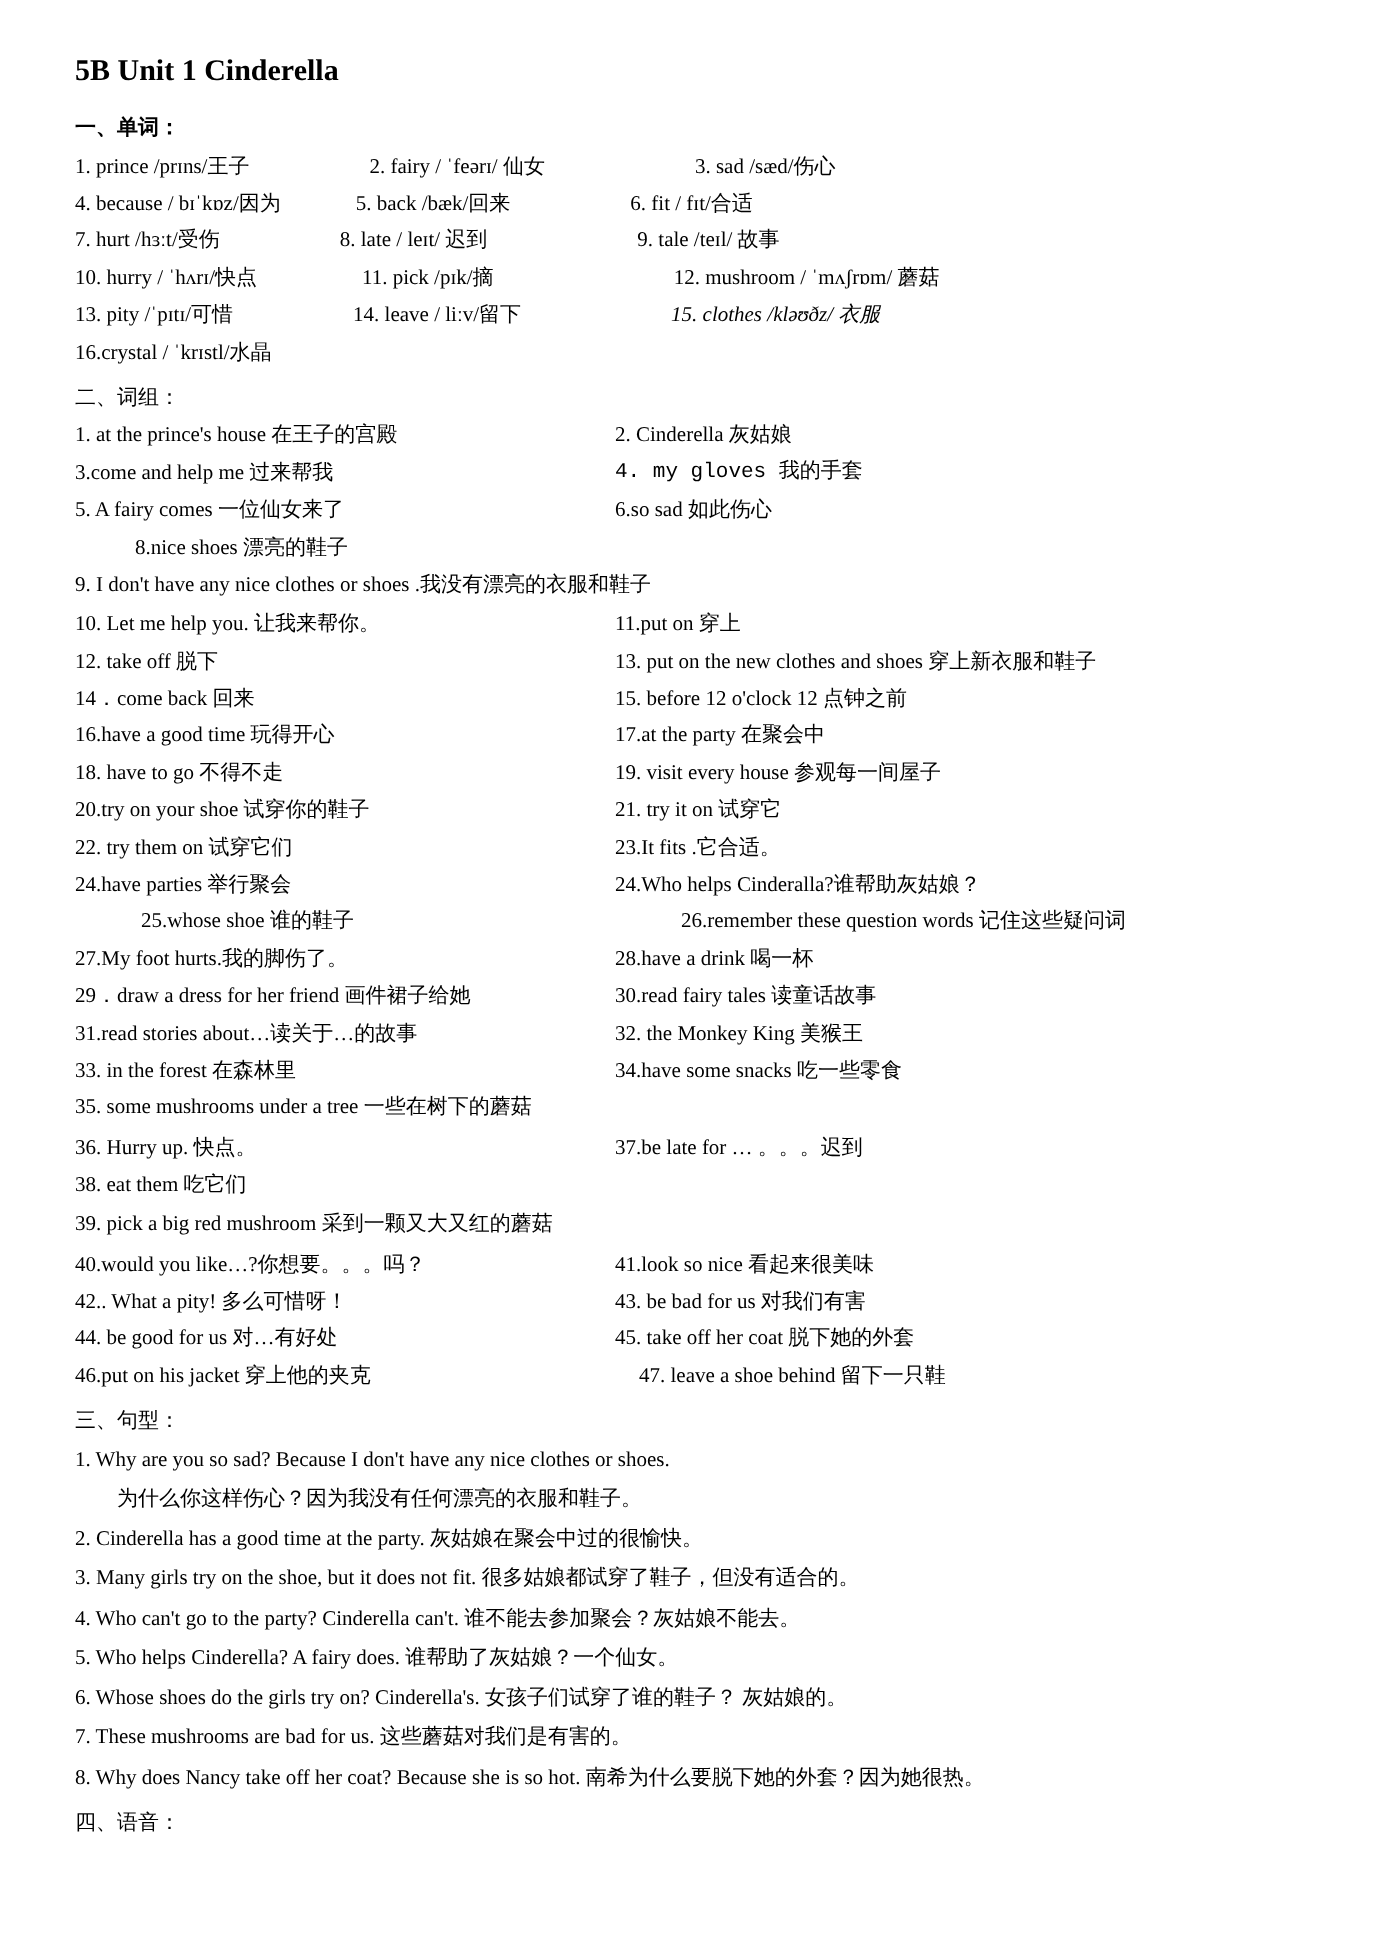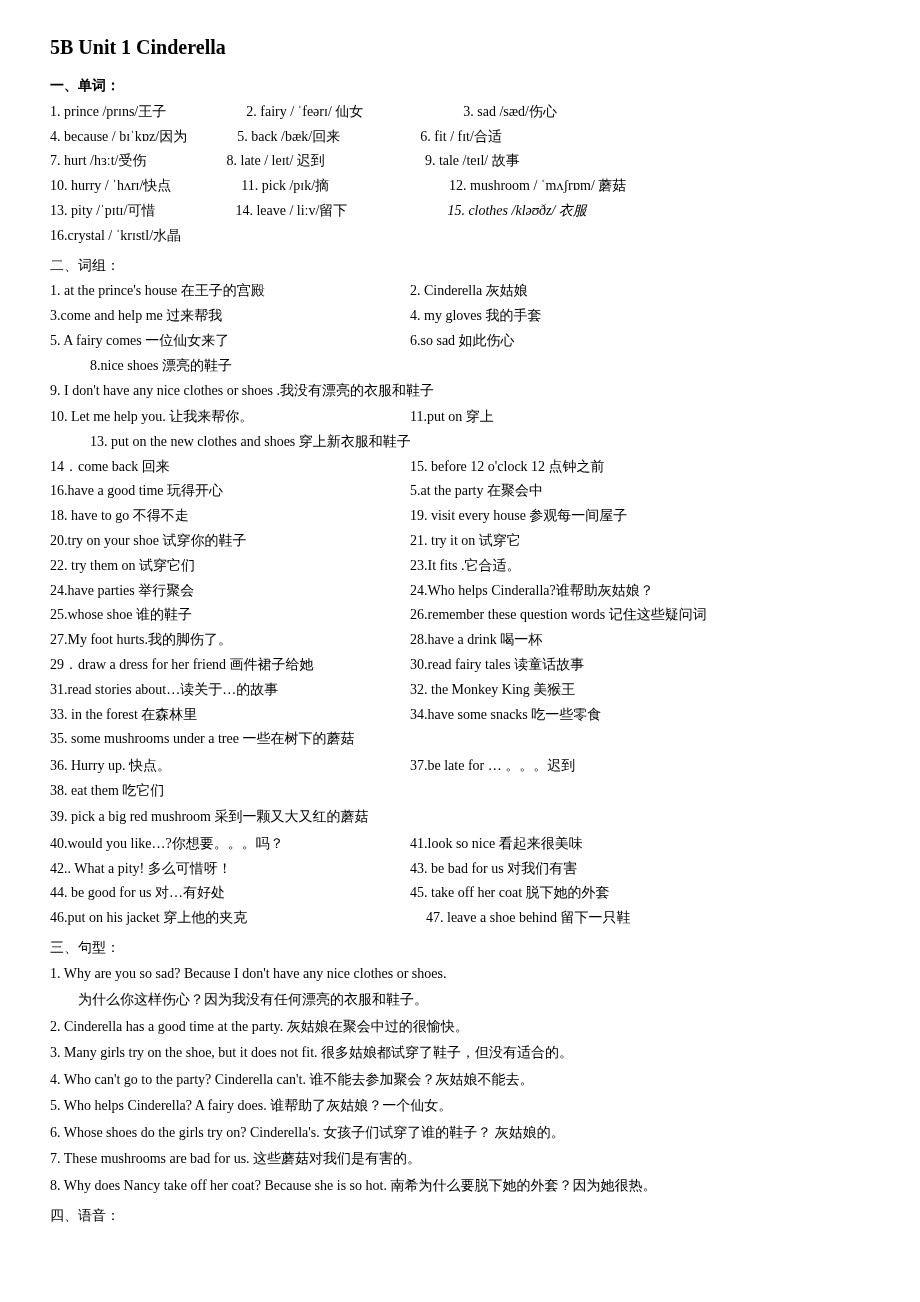--- a/index.html
+++ b/index.html
@@ -94,63 +94,64 @@
 <div>
   <div class="section-title bold"><span class="bold-cn">二、词组：</span></div>
 
   <div class="content-block">
     <div class="line">
       <span style="min-width:320px;">1. at the prince's house    在王子的宫殿</span>
       <span style="margin-left:40px;">2. Cinderella 灰姑娘</span>
     </div>
     <div class="line">
       <span style="min-width:320px;">3.come and help me  过来帮我</span>
-      <span style="margin-left:40px;">4. my gloves 我的手套</span>
+      <span style="margin-left:40px;font-family:Liberation Mono, monospace;">4. my gloves 我的手套</span>
     </div>
     <div class="line">
       <span style="min-width:320px;">5. A fairy comes 一位仙女来了</span>
       <span style="margin-left:40px;">6.so sad 如此伤心</span>
     </div>
     <div class="line">
       <span style="margin-left:40px;">8.nice shoes 漂亮的鞋子</span>
     </div>
     <p>9. I don't have any nice clothes or shoes .我没有漂亮的衣服和鞋子</p>
     <div class="line">
       <span style="min-width:320px;">10. Let me help you.      让我来帮你。</span>
       <span style="margin-left:40px;">11.put on 穿上</span>
     </div>
     <div class="line">
+      <span style="min-width:320px;">12. take off  脱下</span>
       <span style="margin-left:40px;">13. put on the new clothes and shoes  穿上新衣服和鞋子</span>
     </div>
     <div class="line">
       <span style="min-width:320px;">14．come back  回来</span>
       <span style="margin-left:40px;">15. before 12 o'clock   12 点钟之前</span>
     </div>
     <div class="line">
       <span style="min-width:320px;">16.have a good time  玩得开心</span>
-      <span style="margin-left:40px;">5.at the party 在聚会中</span>
+      <span style="margin-left:40px;">17.at the party 在聚会中</span>
     </div>
     <div class="line">
       <span style="min-width:320px;">18. have to go  不得不走</span>
       <span style="margin-left:40px;">19. visit every house   参观每一间屋子</span>
     </div>
     <div class="line">
       <span style="min-width:320px;">20.try on your shoe 试穿你的鞋子</span>
       <span style="margin-left:40px;">21. try it on  试穿它</span>
     </div>
     <div class="line">
       <span style="min-width:320px;">22. try them on  试穿它们</span>
       <span style="margin-left:40px;">23.It fits .它合适。</span>
     </div>
     <div class="line">
       <span style="min-width:320px;">24.have parties     举行聚会</span>
       <span style="margin-left:40px;">24.Who helps Cinderalla?谁帮助灰姑娘？</span>
     </div>
     <div class="line">
-      <span style="min-width:320px;">25.whose shoe  谁的鞋子</span>
+      <span style="min-width:320px;margin-left:44px;">25.whose shoe  谁的鞋子</span>
       <span style="margin-left:40px;">26.remember these question words   记住这些疑问词</span>
     </div>
     <div class="line">
       <span style="min-width:320px;">27.My foot hurts.我的脚伤了。</span>
       <span style="margin-left:40px;">28.have a drink  喝一杯</span>
     </div>
     <div class="line">
       <span style="min-width:320px;">29．draw a dress for her friend 画件裙子给她</span>
       <span style="margin-left:40px;">30.read fairy tales 读童话故事</span>
     </div>

